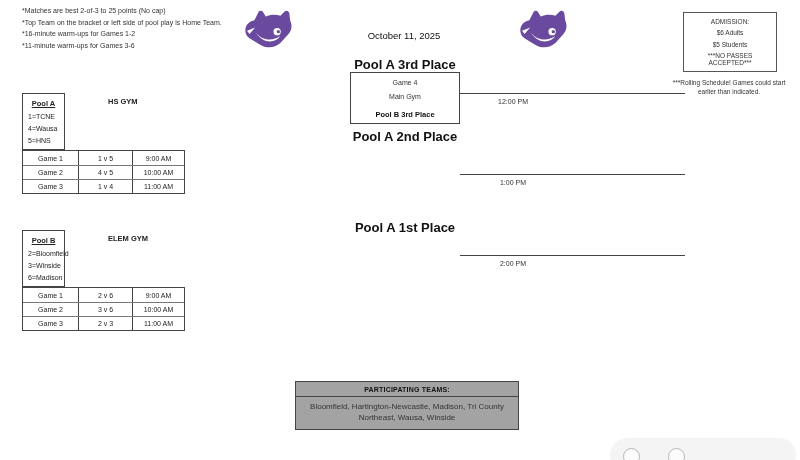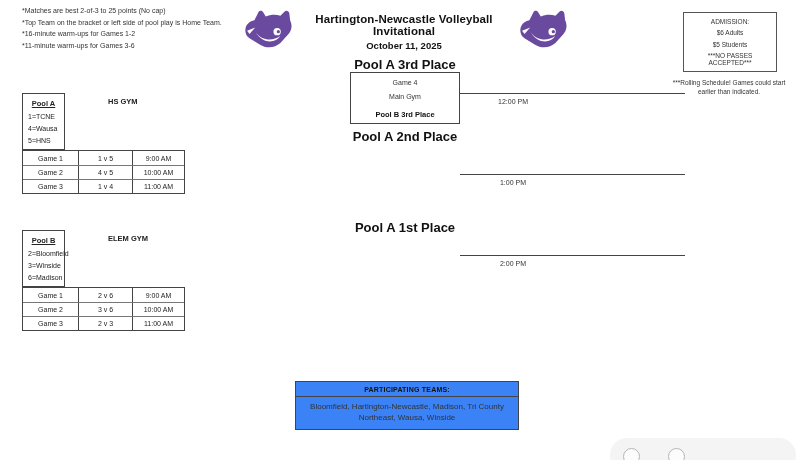--- a/index.html
+++ b/index.html
@@ -9,21 +9,21 @@
   
   .notes { position:absolute; left:22px; top:7px; font-size:7px; color:#333; }
   .notes div { margin-bottom:4.5px; white-space:nowrap; }
 
   
   .logo { position:absolute; top:9px; width:52px; height:42px; }
   .logo-left { left:243px; }
   .logo-right { left:518px; }
   .title-block { position:absolute; left:288px; top:13px; width:232px; text-align:center; }
   .title { font-size:11.5px; font-weight:bold; color:#111; letter-spacing:0.1px; }
-  .date { font-size:9.5px; font-weight:bold; color:#111; margin-top:3px; }
+  .date { font-size:9.5px; font-weight:normal; color:#111; margin-top:17px; }
 
   
   .admission { position:absolute; left:683px; top:12px; width:94px; height:60px;
                border:1px solid #555; display:flex; flex-direction:column;
                justify-content:space-around; text-align:center; font-size:6.5px; padding:3px 2px; color:#333; }
   .rolling { position:absolute; left:664px; top:79px; width:130px; text-align:center;
              font-size:6.5px; color:#333; line-height:1.35; }
 
   
   .pool-teams-box { position:absolute; left:22px; width:43px; height:57px; border:1px solid #444;
@@ -54,21 +54,21 @@
   .bracket-gym { margin-top:7px; }
   .bracket-bottom { position:absolute; bottom:4px; left:0; width:100%; font-weight:bold; font-size:7.5px; color:#111; }
   .bracket-line { position:absolute; left:460px; width:225px; height:1px; background:#444; }
   .bracket-time { position:absolute; left:468px; width:90px; text-align:center; font-size:7px; color:#333; }
   .bl1 { top:57px; } .bb1 { top:66px; } .ln1 { top:93px; } .bt1 { top:98px; }
   .bl2 { top:129px; } .bb2 { top:148px; } .ln2 { top:174px; } .bt2 { top:179px; }
   .bl3 { top:220px; } .bb3 { top:229px; } .ln3 { top:255px; } .bt3 { top:260px; }
 
   
   .participating { position:absolute; left:295px; top:381px; width:224px; border:1px solid #444;
-                   text-align:center; background:#3b82f6; }
+                   text-align:center; background:#a3a3a3; }
   .part-header { font-weight:bold; font-size:7px; padding:4px 0 3px; border-bottom:1px solid #444;
                  letter-spacing:0.2px; color:#111; }
   .part-body { padding:4px 14px 6px; font-size:8px; line-height:1.4; color:#333; }
 
   
   .viewer-bar { position:absolute; left:610px; top:438px; width:186px; height:34px;
                 background:#f4f4f4; border-radius:17px; }
   .viewer-btn { position:absolute; top:10px; width:17px; height:17px; border:1.5px solid #b5b5b5;
                 border-radius:50%; background:#fcfcfc; }
   .vb1 { left:13px; } .vb2 { left:58px; }
@@ -87,21 +87,20 @@
 
   <svg class="logo logo-left" viewBox="0 0 64 50">
     <path d="M3,27 C2,19 8,14 14,13 L19,3 C20.5,0.5 24,1 25,3.5 L28,8.5 C34,5.5 41,5.5 46,7.5 L51,2.5 C53,0.5 56.5,1.5 57,4.5 L58,13 C61,19 60,25 56,30 L46,41 C39,47.5 28,47.5 21,43 L8,35 C4.5,32.5 3.5,30 3,27 Z" fill="#6a4a9f"></path>
     <path d="M16,28 C22,37 36,40 46,32 C40,42 24,42 16,28 Z" fill="#fff"></path>
     <circle cx="42" cy="27" r="4.5" fill="#fff"></circle>
     <circle cx="43.5" cy="27" r="2" fill="#6a4a9f"></circle>
     <path d="M5,26 L15,22 L8,30 Z" fill="#fff"></path>
   </svg>
 
   <div class="title-block">
-    <div class="title">Hartington-Newcastle Volleyball Invitational</div>
     <div class="date">October 11, 2025</div>
   </div>
 
   <svg class="logo logo-right" viewBox="0 0 64 50">
     <path d="M3,27 C2,19 8,14 14,13 L19,3 C20.5,0.5 24,1 25,3.5 L28,8.5 C34,5.5 41,5.5 46,7.5 L51,2.5 C53,0.5 56.5,1.5 57,4.5 L58,13 C61,19 60,25 56,30 L46,41 C39,47.5 28,47.5 21,43 L8,35 C4.5,32.5 3.5,30 3,27 Z" fill="#6a4a9f"></path>
     <path d="M16,28 C22,37 36,40 46,32 C40,42 24,42 16,28 Z" fill="#fff"></path>
     <circle cx="42" cy="27" r="4.5" fill="#fff"></circle>
     <circle cx="43.5" cy="27" r="2" fill="#6a4a9f"></circle>
     <path d="M5,26 L15,22 L8,30 Z" fill="#fff"></path>
   </svg>

